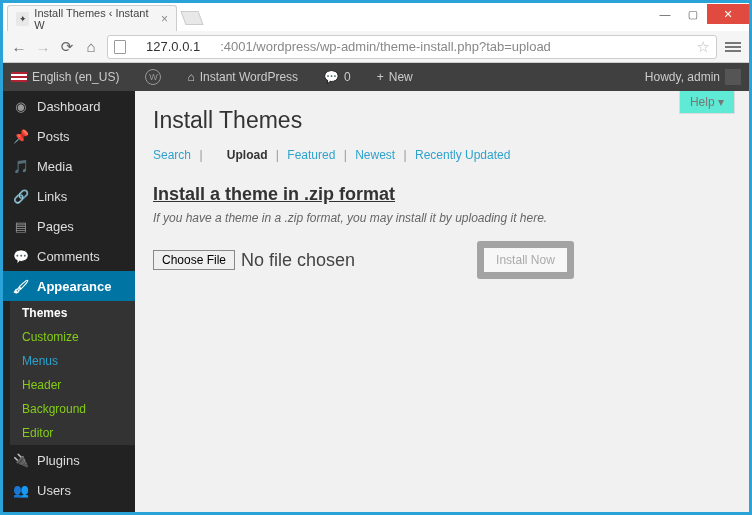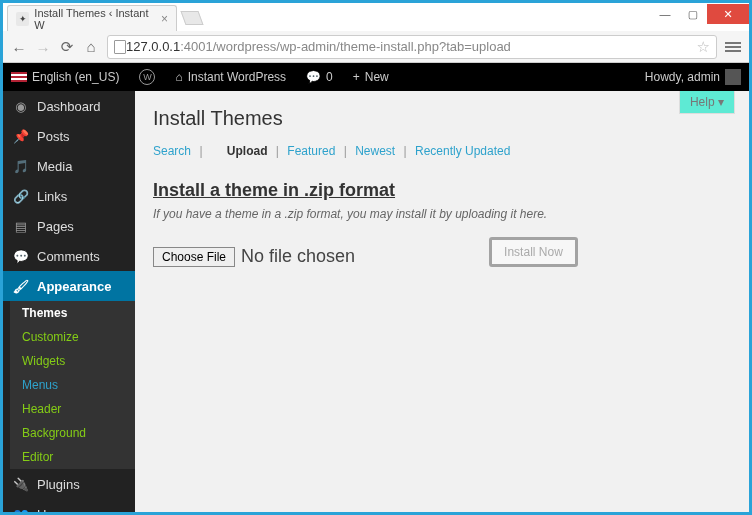--- a/index.html
+++ b/index.html
@@ -16,30 +16,30 @@
 .chrome-tabs { height: 28px; background: #fff; display: flex; align-items: flex-end; padding-left: 4px; }
 .tab { display: flex; align-items: center; height: 26px; background: #f5f5f5; border: 1px solid #ccc; border-bottom: none; border-radius: 3px 3px 0 0; padding: 0 8px; font-size: 11px; color: #444; max-width: 170px; gap: 5px; }
 .tab .favicon { width: 14px; height: 14px; background: #e8e8e8; border-radius: 2px; display: flex; align-items: center; justify-content: center; font-size: 9px; }
 .tab .tab-close { font-size: 12px; color: #888; }
 .newtab { width: 18px; height: 14px; margin-left: 6px; margin-bottom: 6px; background: #e8e8e8; border: 1px solid #ccc; transform: skewX(20deg); }
 
 
 .chrome-toolbar { height: 32px; background: #f5f5f5; border-bottom: 1px solid #ccc; display: flex; align-items: center; padding: 0 8px; gap: 8px; }
 .nav-btn { width: 16px; height: 16px; display: flex; align-items: center; justify-content: center; color: #666; font-size: 15px; }
 .nav-btn.disabled { color: #bbb; }
-.addr { flex: 1; height: 24px; border: 1px solid #ccc; border-radius: 3px; background: #fff; display: flex; align-items: center; padding: 0 6px; font-size: 13px; color: #333; gap: 0; }
+.addr { flex: 1; height: 24px; border: 1px solid #ccc; border-radius: 3px; background: #fff; display: flex; align-items: center; padding: 0 6px; font-size: 13px; color: #333; gap: 20px; }
 .addr .doc-icon { width: 12px; height: 14px; border: 1px solid #999; border-radius: 1px; }
 .addr .url-host { color: #333; }
 .addr .url-path { color: #888; }
 .addr .star { margin-left: auto; color: #bbb; font-size: 15px; }
 .menu-icon { width: 16px; display: flex; flex-direction: column; gap: 2px; }
 .menu-icon div { height: 2px; background: #777; }
 
 
-.wp-adminbar { height: 28px; background: #000000; color: #ccc; display: flex; align-items: center; font-size: 12px; padding: 0 8px; gap: 20px; }
+.wp-adminbar { height: 28px; background: #404040; color: #ccc; display: flex; align-items: center; font-size: 12px; padding: 0 8px; gap: 26px; }
 .wp-adminbar .item { display: flex; align-items: center; gap: 5px; }
 .wp-adminbar .flag { width: 16px; height: 10px; background: linear-gradient(#b22234 0 20%, #fff 20% 40%, #b22234 40% 60%, #fff 60% 80%, #b22234 80%); position: relative; }
 .wp-adminbar .right { margin-left: auto; }
 .wp-adminbar .avatar { width: 16px; height: 16px; background: #555; }
 .wp-adminbar .wp-logo { width: 16px; height: 16px; border: 1.5px solid #999; border-radius: 50%; display: flex; align-items: center; justify-content: center; font-size: 9px; color: #999; }
 
 
 .wp-body { flex: 1; display: flex; background: #f1f1f1; overflow: hidden; }
 .sidebar { width: 132px; background: #222; color: #eee; font-size: 13px; display: flex; flex-direction: column; overflow-y: auto; }
 .side-item { display: flex; align-items: center; gap: 8px; padding: 7px 10px; color: #ddd; }
@@ -48,32 +48,32 @@
 .side-item.active::after { content: ''; position: absolute; right: -8px; top: 50%; transform: translateY(-50%); border: 8px solid transparent; border-left-color: #0074a2; }
 .side-sub { background: #333; margin-left: 7px; }
 .side-sub .sub-item { padding: 5px 12px; font-size: 12px; color: #84cc16; }
 .side-sub .sub-item.cur { color: #fff; font-weight: 600; }
 .side-sub .sub-item.hl { color: #2ea2cc; }
 .side-icon { width: 16px; height: 16px; display: flex; align-items: center; justify-content: center; color: #999; }
 
 
 .content { flex: 1; background: #f1f1f1; padding: 10px 18px; position: relative; }
 .help-tab { position: absolute; top: 0; right: 14px; background: #5eead4; border: 1px solid #ddd; border-top: none; padding: 4px 10px; font-size: 12px; color: #777; }
-.page-title { font-size: 20px; font-weight: 400; color: #333; margin: 6px 0 14px; }
+.page-title { font-size: 23px; font-weight: 400; color: #333; margin: 6px 0 14px; }
 .subnav { font-size: 12px; color: #999; margin-bottom: 22px; }
 .subnav a { color: #2ea2cc; text-decoration: none; }
 .subnav .current { color: #333; font-weight: 600; padding-left: 16px; }
 .subnav .sep { margin: 0 5px; color: #999; }
 .section-heading { font-size: 18px; font-weight: 700; color: #333; margin-bottom: 6px; text-decoration: underline; }
 .section-desc { font-size: 12px; font-style: italic; color: #666; margin-bottom: 16px; }
-.upload-row { display: flex; align-items: flex-end; gap: 24px; }
+.upload-row { display: flex; align-items: center; gap: 12px; }
 .file-input { display: flex; align-items: center; gap: 6px; }
 .file-btn { border: 1px solid #888; background: #efefef; padding: 2px 8px; font-size: 12px; }
 .file-text { font-size: 18px; color: #444; }
-.install-btn { border: 3px solid #a3a3a3; background: #f7f7f7; color: #aaa; padding: 5px 12px; font-size: 12px; border-radius: 3px; margin-left: 110px; }
+.install-btn { border: 7px solid #a3a3a3; background: #f7f7f7; color: #aaa; padding: 5px 12px; font-size: 12px; border-radius: 3px; margin-left: 110px; }
 </style>
 </head>
 <body>
 
 <div class="window">
   <div class="chrome-tabs">
     <div class="tab">
       <span class="favicon">✦</span>
       <span>Install Themes ‹ Instant W</span>
       <span class="tab-close">×</span>
@@ -156,21 +156,20 @@
         <span class="side-icon">💬</span>
         <span>Comments</span>
       </div>
       <div class="side-item active">
         <span class="side-icon" style="color:#fff">🖌</span>
         <span>Appearance</span>
       </div>
       <div class="side-sub">
         <div class="sub-item cur">Themes</div>
         <div class="sub-item">Customize</div>
-        <div class="sub-item">Widgets</div>
         <div class="sub-item hl">Menus</div>
         <div class="sub-item">Header</div>
         <div class="sub-item">Background</div>
         <div class="sub-item">Editor</div>
       </div>
       <div class="side-item">
         <span class="side-icon">🔌</span>
         <span>Plugins</span>
       </div>
       <div class="side-item">

